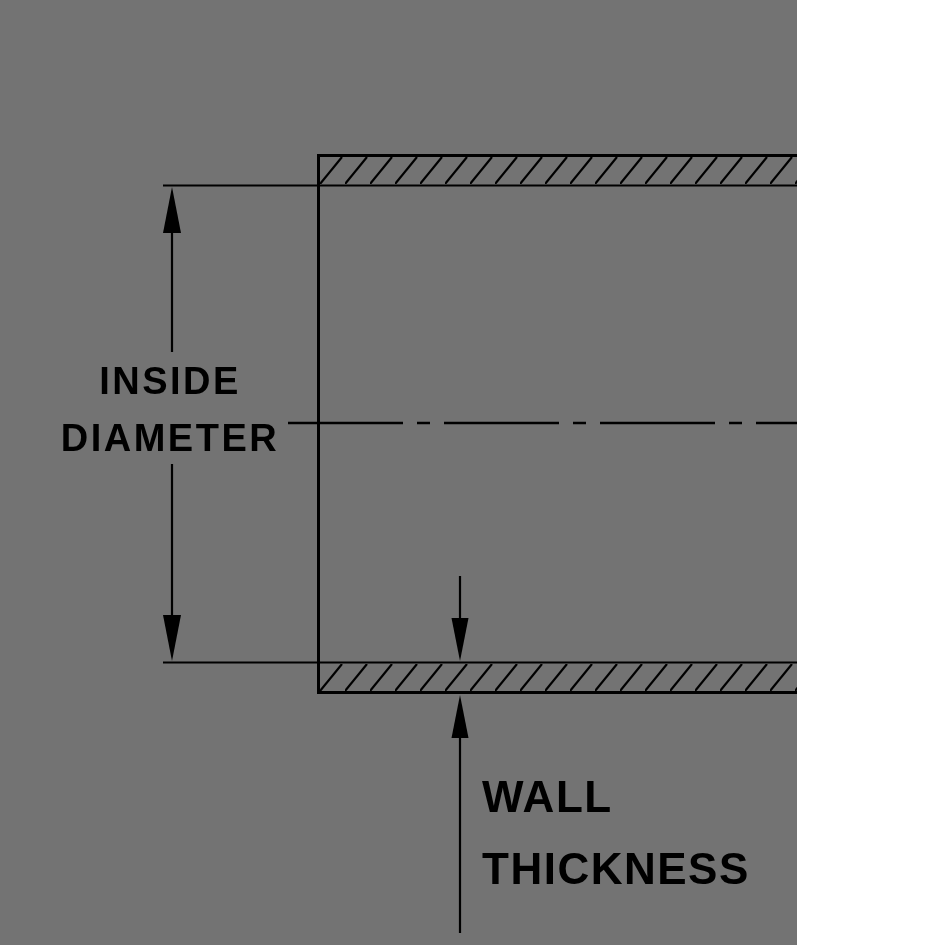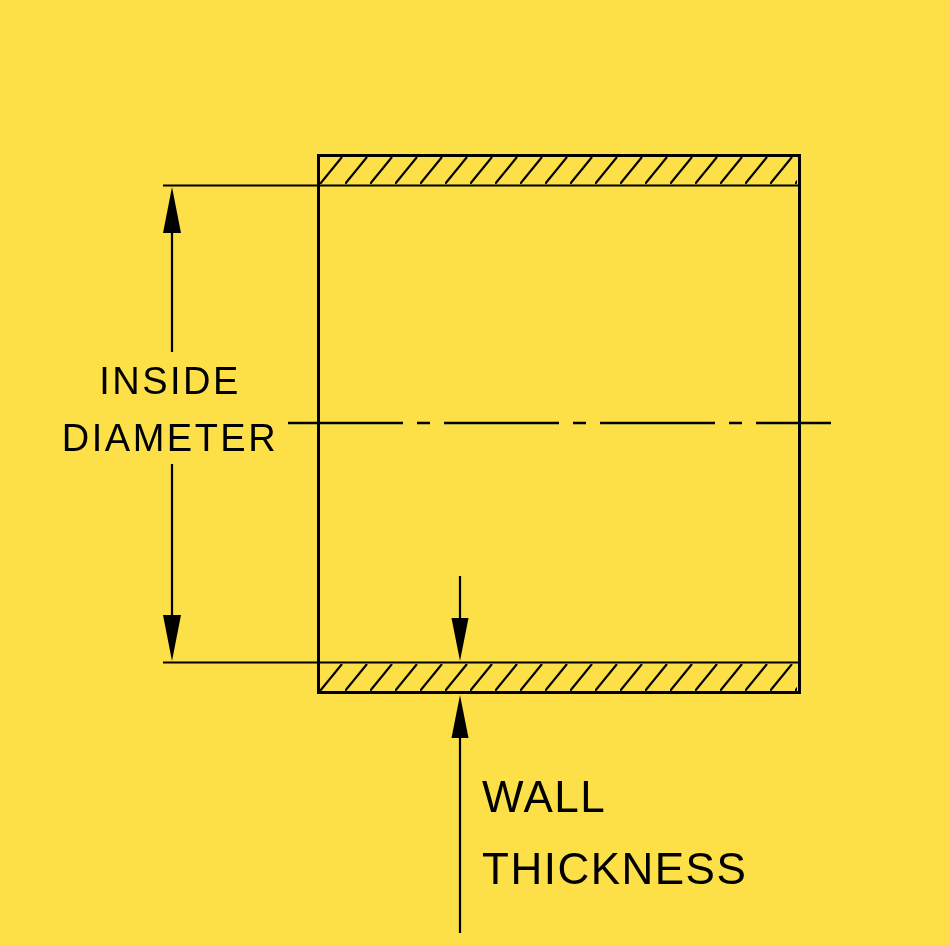--- a/index.html
+++ b/index.html
@@ -2,24 +2,25 @@
 <html><head>
 <meta charset="utf-8">
 <style>
   html, body {
     margin: 0;
     padding: 0;
     background: #ffffff;
   }
   .canvas {
     position: relative;
-    width: 949px;
+    width: 797px;
     height: 945px;
-    background: #fde047;
+    background: #737373;
     overflow: hidden;
+    font-weight: bold;
   }
   svg {
     display: block;
   }
   svg text {
     font-family: "Liberation Sans", sans-serif;
     fill: currentColor;
   }
   .ln {
     stroke: currentColor;

